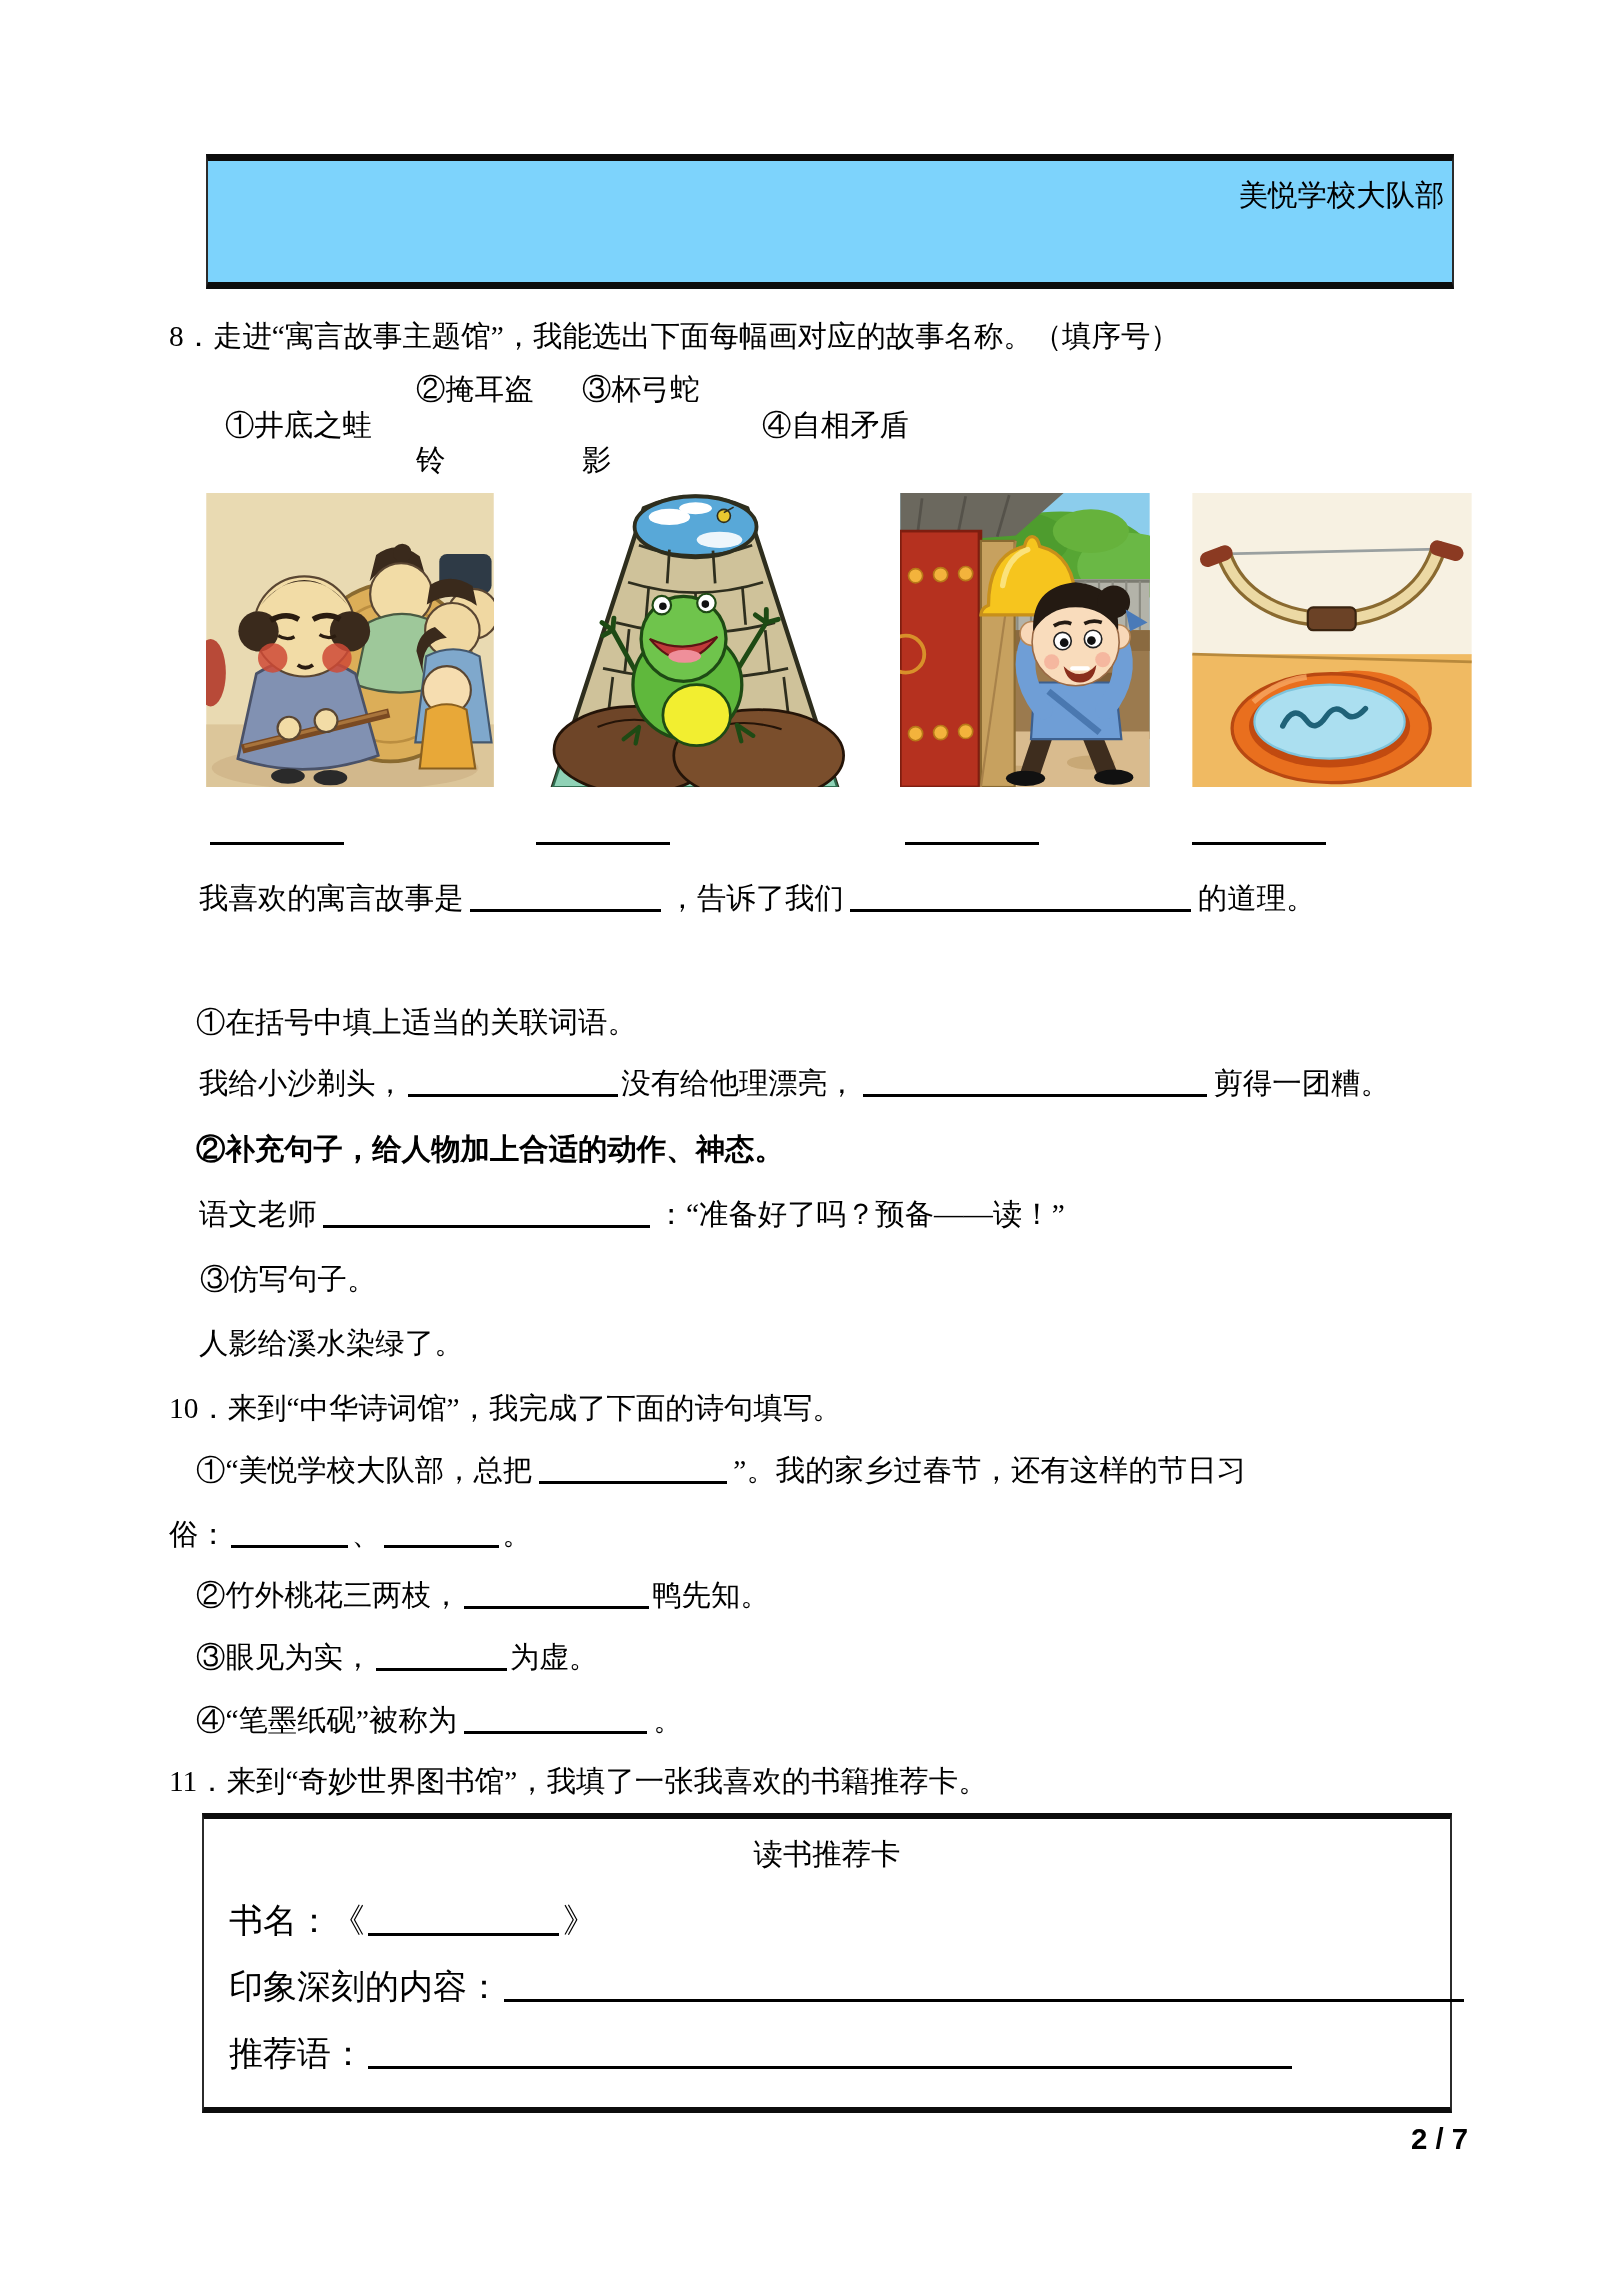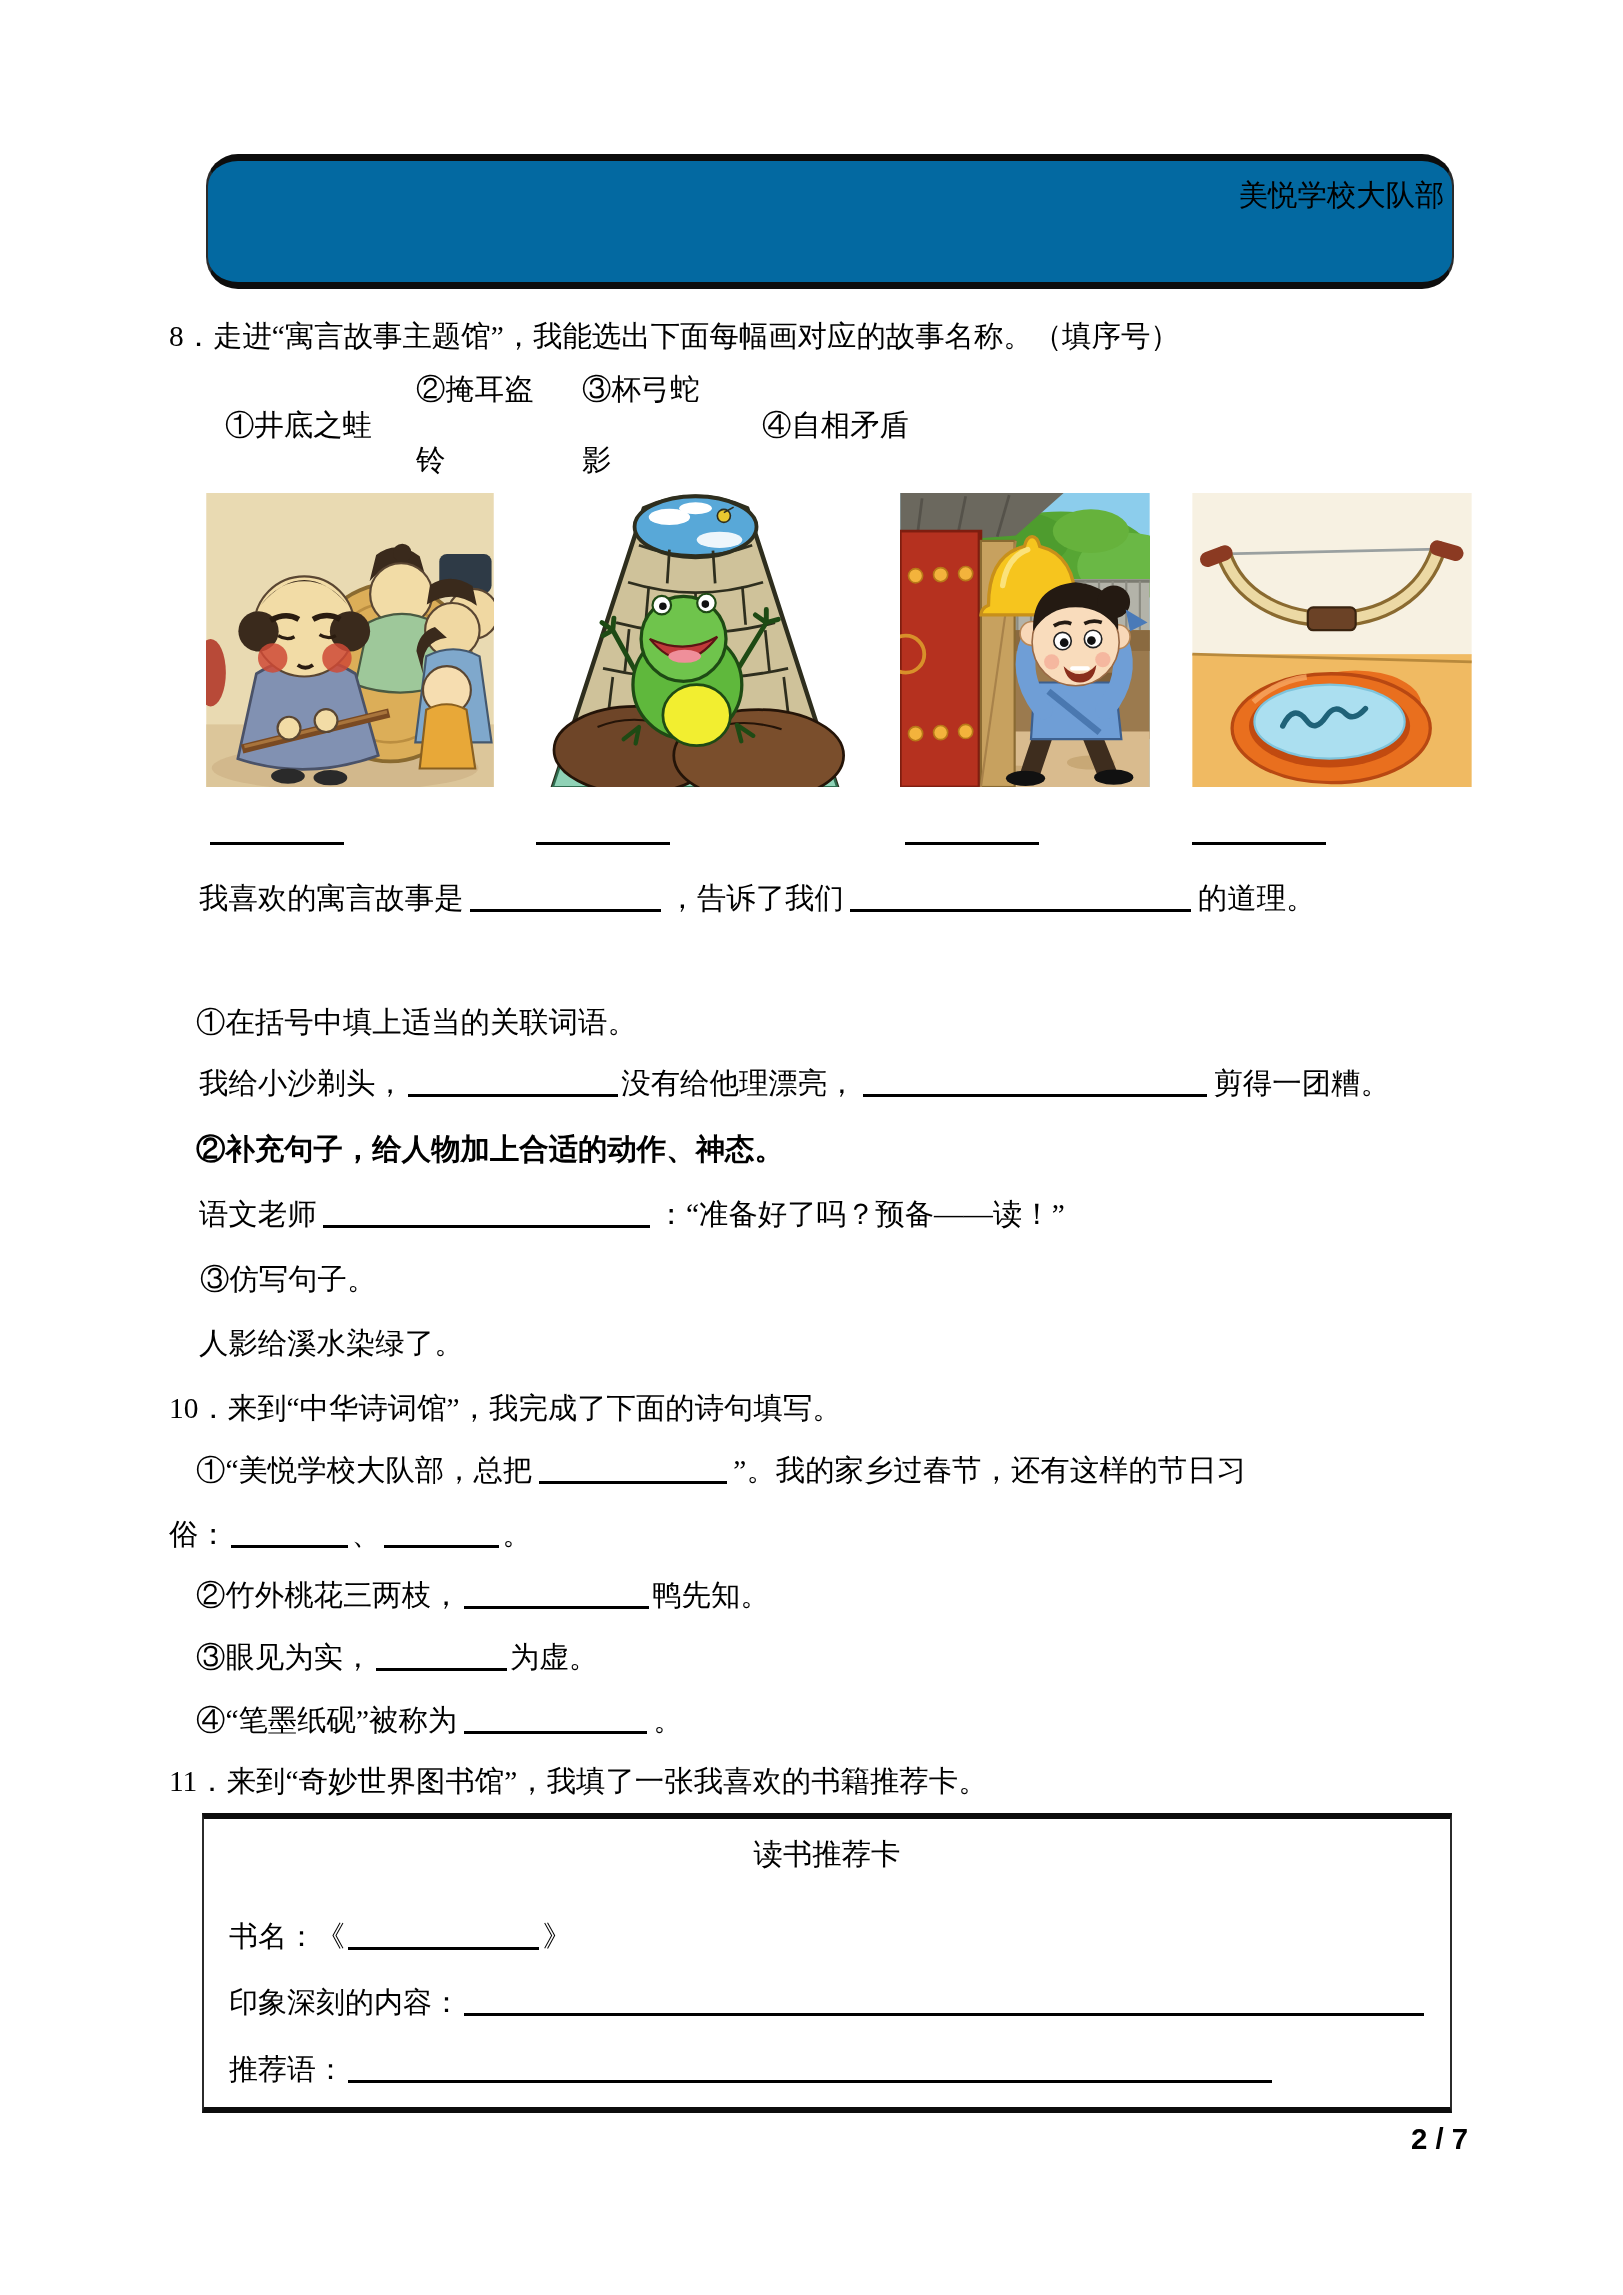--- a/index.html
+++ b/index.html
@@ -20,37 +20,36 @@
     vertical-align:-4.4px;
     margin:0 6.5px;
   }
   .blank.tight{margin:0 3.3px;}
   .ublank{position:absolute;border-bottom:3.8px solid #000;height:0;}
   .header-box{
     position:absolute;left:206px;top:154px;width:1248px;height:135px;
     box-sizing:border-box;
     border-top:7px solid #0d0d0d;border-bottom:7px solid #0d0d0d;
     border-left:2.7px solid #2b2b2b;border-right:2.7px solid #2b2b2b;
-    background:#0369a1;
-    border-radius:32px;
+    background:#7dd3fc;
   }
   .header-label{position:absolute;right:7.6px;top:15.3px;font-size:29.4px;}
   .optcell{position:absolute;font-size:29.4px;line-height:71px;}
   .optcell.wrap{width:136px;white-space:normal;word-break:break-all;}
   .illu{position:absolute;}
   .illu svg{display:block;width:100%;height:100%;}
   .card-box{
     position:absolute;left:202px;top:1813px;width:1250px;height:300px;
     box-sizing:border-box;
     border-top:6.5px solid #0d0d0d;border-bottom:6.5px solid #0d0d0d;
     border-left:2.7px solid #2b2b2b;border-right:2.7px solid #2b2b2b;
     background:#fff;
   }
   .card-title{position:absolute;left:0;right:0;top:16.4px;text-align:center;font-size:29.4px;}
-  .card-line{position:absolute;font-size:29px;line-height:39px;white-space:nowrap;margin-top:16px;}
+  .card-line{position:absolute;font-size:34px;line-height:39px;white-space:nowrap;}
   .pagenum{
     position:absolute;left:1411px;top:2122px;
     font-size:29.4px;font-weight:bold;
     font-family:"Liberation Sans","DejaVu Sans",sans-serif;
   }
 </style>
 </head>
 <body>
 
 <div class="page">

